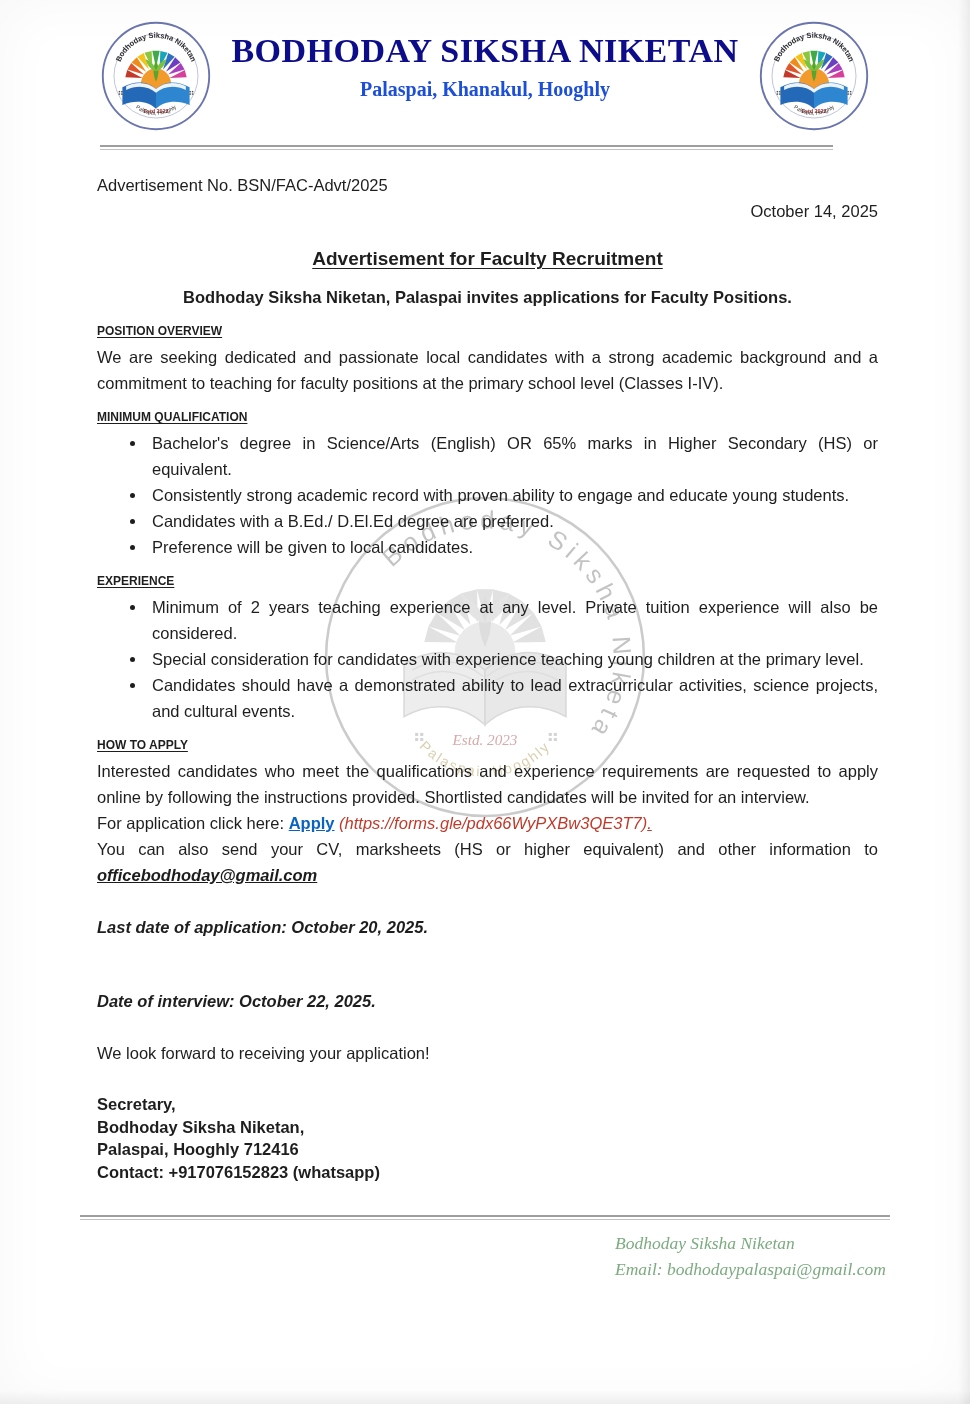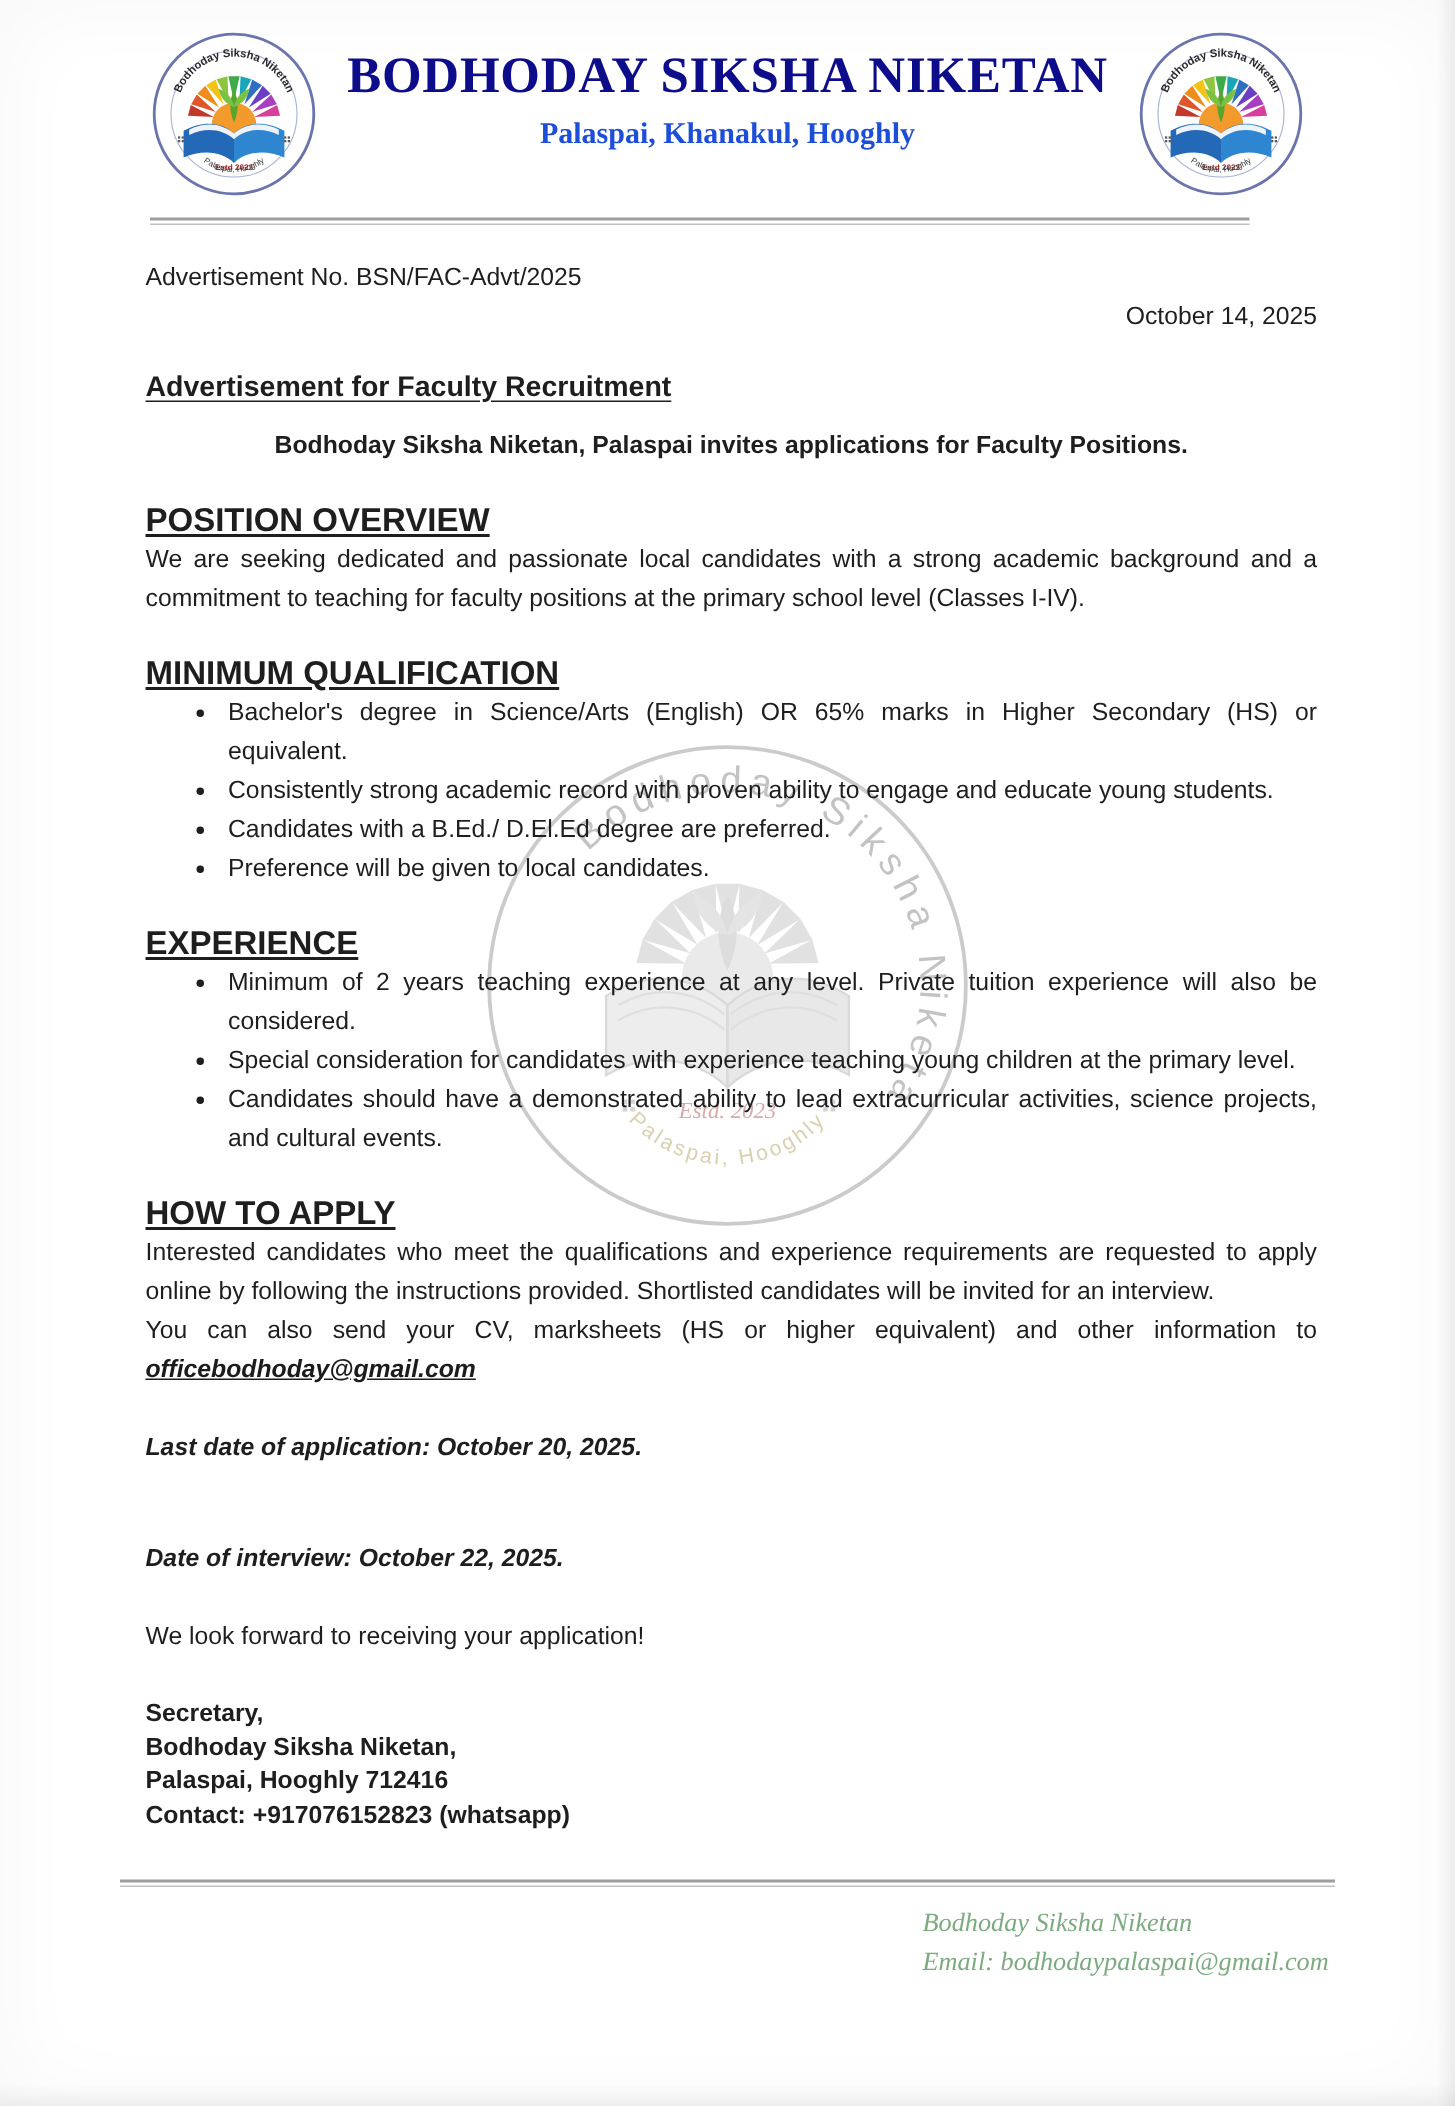--- a/index.html
+++ b/index.html
@@ -65,34 +65,35 @@
     position: relative;
     z-index: 1;
     padding: 0 92px 0 97px;
     font-size: 16.5px;
     line-height: 26px;
     text-align: justify;
   }
   .adv-no { margin-top: 22px; text-align: left; }
   .adv-date { text-align: right; }
   .doc-title {
+    text-align: center;
     font-size: 19px;
     font-weight: bold;
     text-decoration: underline;
     text-underline-offset: 3px;
     margin-top: 22px;
   }
   .intro { margin-top: 12px; text-align: center; font-weight: bold; }
   .section-h {
-    font-size: 22px;
+    font-size: 12px;
     font-weight: bold;
     text-decoration: underline;
     text-underline-offset: 2px;
     text-align: left;
-    margin-top: 24px;
+    margin-top: 8px;
   }
   p.body { margin: 0; }
   ul.bullets { margin: 0; padding-left: 50px; list-style: disc outside; }
   ul.bullets li { padding-left: 5px; margin: 0; }
 
   .apply-line { text-align: left; }
   .apply-link {
     color: #0a63c2;
     font-weight: bold;
     text-decoration: underline;
@@ -313,20 +314,21 @@
 
     <h3 class="section-h">EXPERIENCE</h3>
     <ul class="bullets">
       <li>Minimum of 2 years teaching experience at any level. Private tuition experience will also be considered.</li>
       <li>Special consideration for candidates with experience teaching young children at the primary level.</li>
       <li>Candidates should have a demonstrated ability to lead extracurricular activities, science projects, and cultural events.</li>
     </ul>
 
     <h3 class="section-h">HOW TO APPLY</h3>
     <p class="body">Interested candidates who meet the qualifications and experience requirements are requested to apply online by following the instructions provided. Shortlisted candidates will be invited for an interview.</p>
+    <p class="apply-line"><span>For application click here: </span><a class="apply-link">Apply</a><span class="url-red"> (https://forms.gle/pdx66WyPXBw3QE3T7)</span><span class="url-red u">.</span></p>
     <p class="body"><span>You can also send your CV, marksheets (HS or higher equivalent) and other information to </span><a class="email-link">officebodhoday@gmail.com</a></p>
 
     <p class="bold-italic mt2">Last date of application: October 20, 2025.</p>
     <p class="bold-italic">Date of interview: October 22, 2025.</p>
 
     <p class="closing">We look forward to receiving your application!</p>
 
     <div class="signature">
       <div>Secretary,</div>
       <div>Bodhoday Siksha Niketan,</div>

